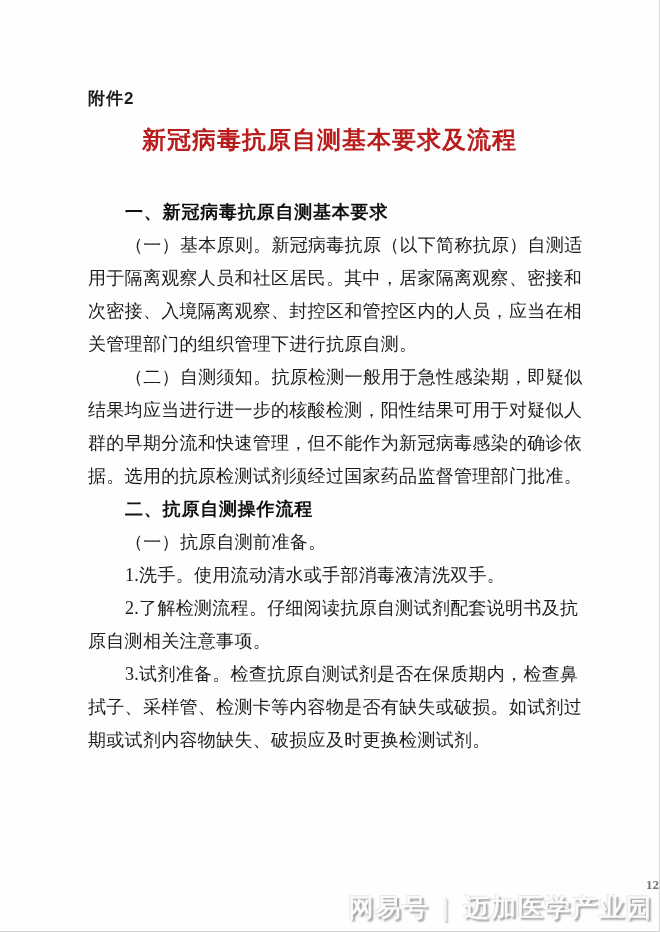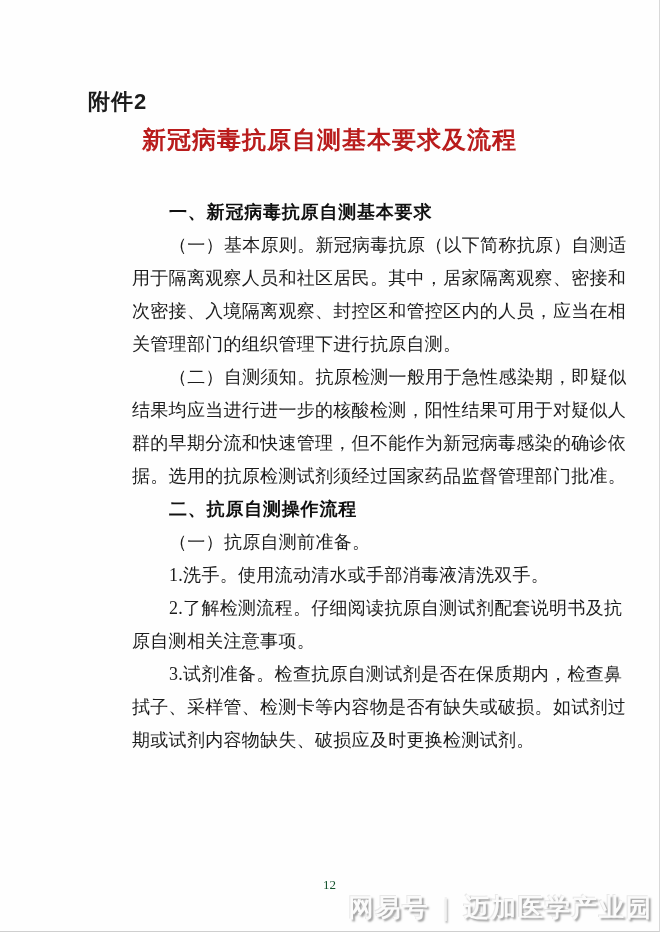--- a/index.html
+++ b/index.html
@@ -14,50 +14,49 @@
     box-sizing:border-box;
     background:#fefefe;
     border-right:1px solid #d8d8d8;
     border-bottom:1px solid #cfcfcf;
     overflow:hidden;
     color:#1c1c1c;
   }
   .attachment{
     position:absolute;left:88px;top:87px;
     font-family:"Liberation Sans","DejaVu Sans",sans-serif;
-    font-weight:700;font-size:22px;letter-spacing:1px;
+    font-weight:700;font-size:17px;letter-spacing:1px;
   }
   .title{
     position:absolute;left:0;top:124px;width:100%;
     margin:0;text-align:center;
     font-family:"Liberation Sans","DejaVu Sans",sans-serif;
     font-weight:700;font-size:24px;letter-spacing:1px;
     color:#b91c1c;
   }
   .content{
     position:absolute;left:88px;top:196px;width:500px;
     font-size:18px;
   }
   .ln{
     height:33px;line-height:33px;
     white-space:nowrap;
     letter-spacing:0.3px;
-    margin-left:44px;
   }
   .indent{text-indent:37px;}
   .h{
     font-family:"Liberation Sans","DejaVu Sans",sans-serif;
     font-weight:700;letter-spacing:0.8px;
     color:#111;
   }
   .pageno{
     position:absolute;top:877px;left:0;width:100%;
-    text-align:center;
-    font-weight:400;font-size:13px;
-    color:#14532d;
+    text-align:right;
+    font-weight:700;font-size:13px;
+    color:#737373;
   }
   .watermark{
     position:absolute;right:6px;top:891px;
     font-family:"Liberation Sans","DejaVu Sans",sans-serif;
     font-weight:700;font-size:25px;
     color:#fbfbfb;
     text-shadow:2px 2px 2px #a0a0a0, -1px -1px 0 #e8e8e8;
     letter-spacing:2px;
     white-space:nowrap;
   }

